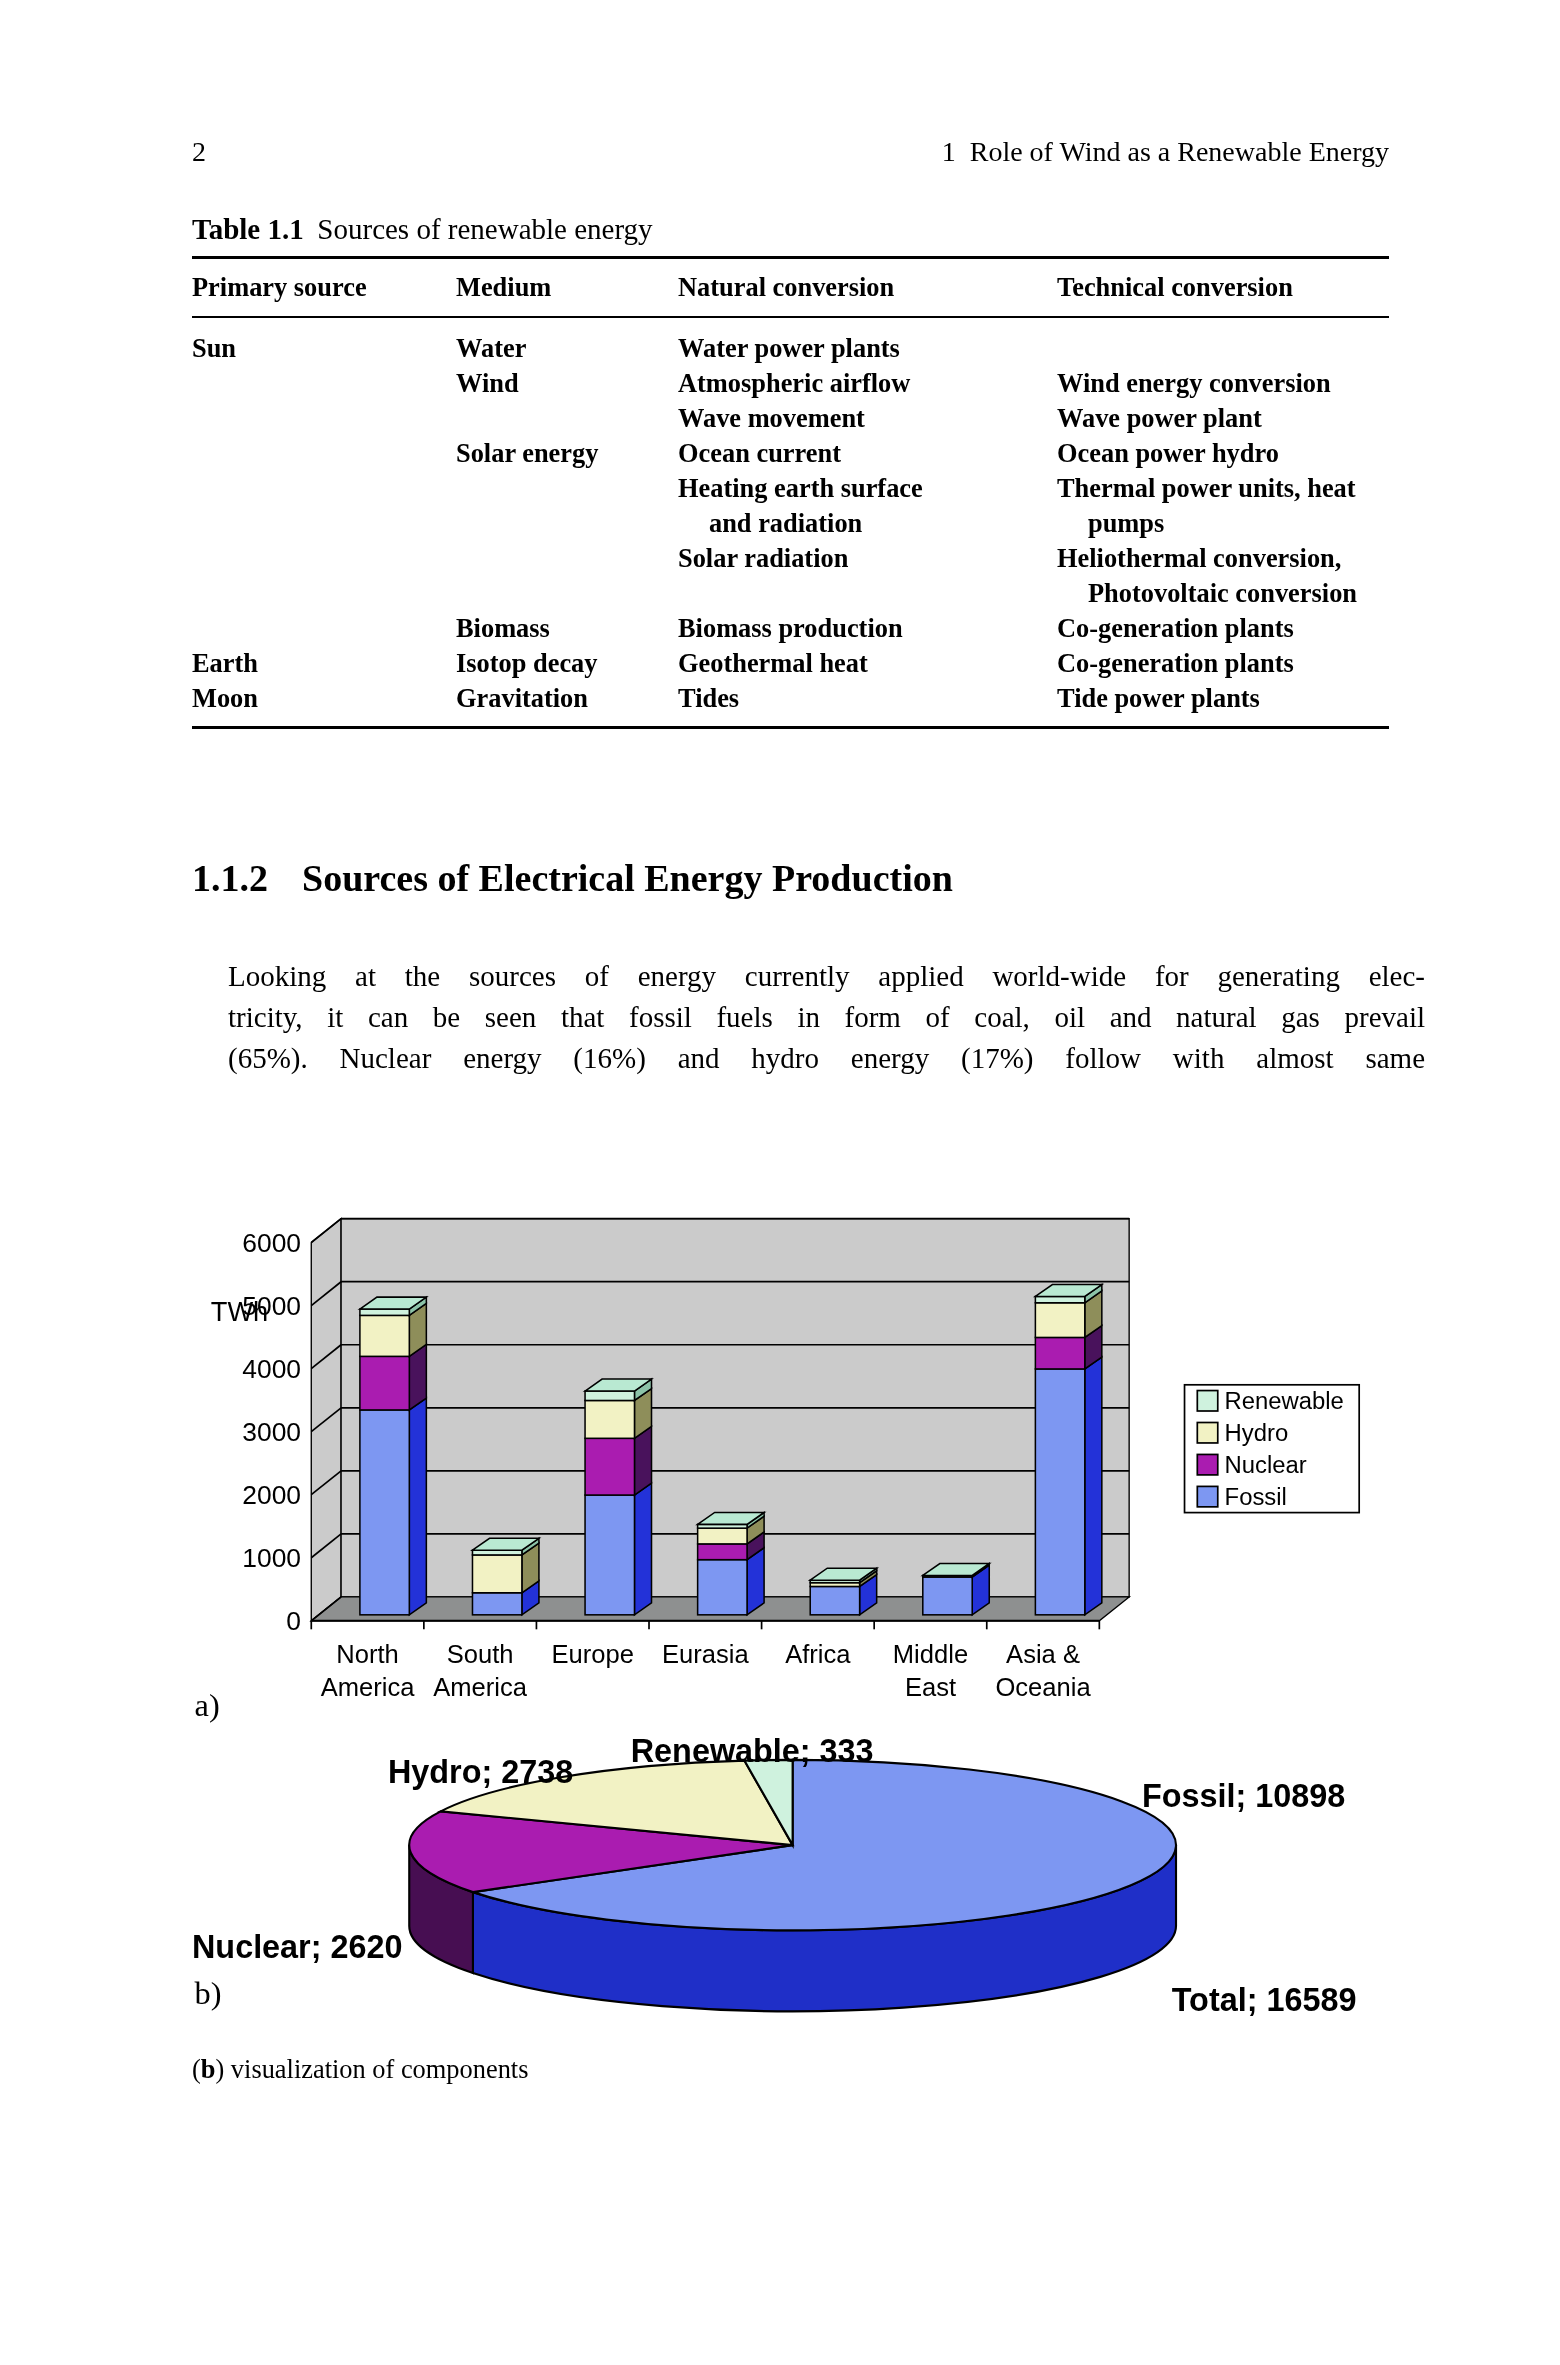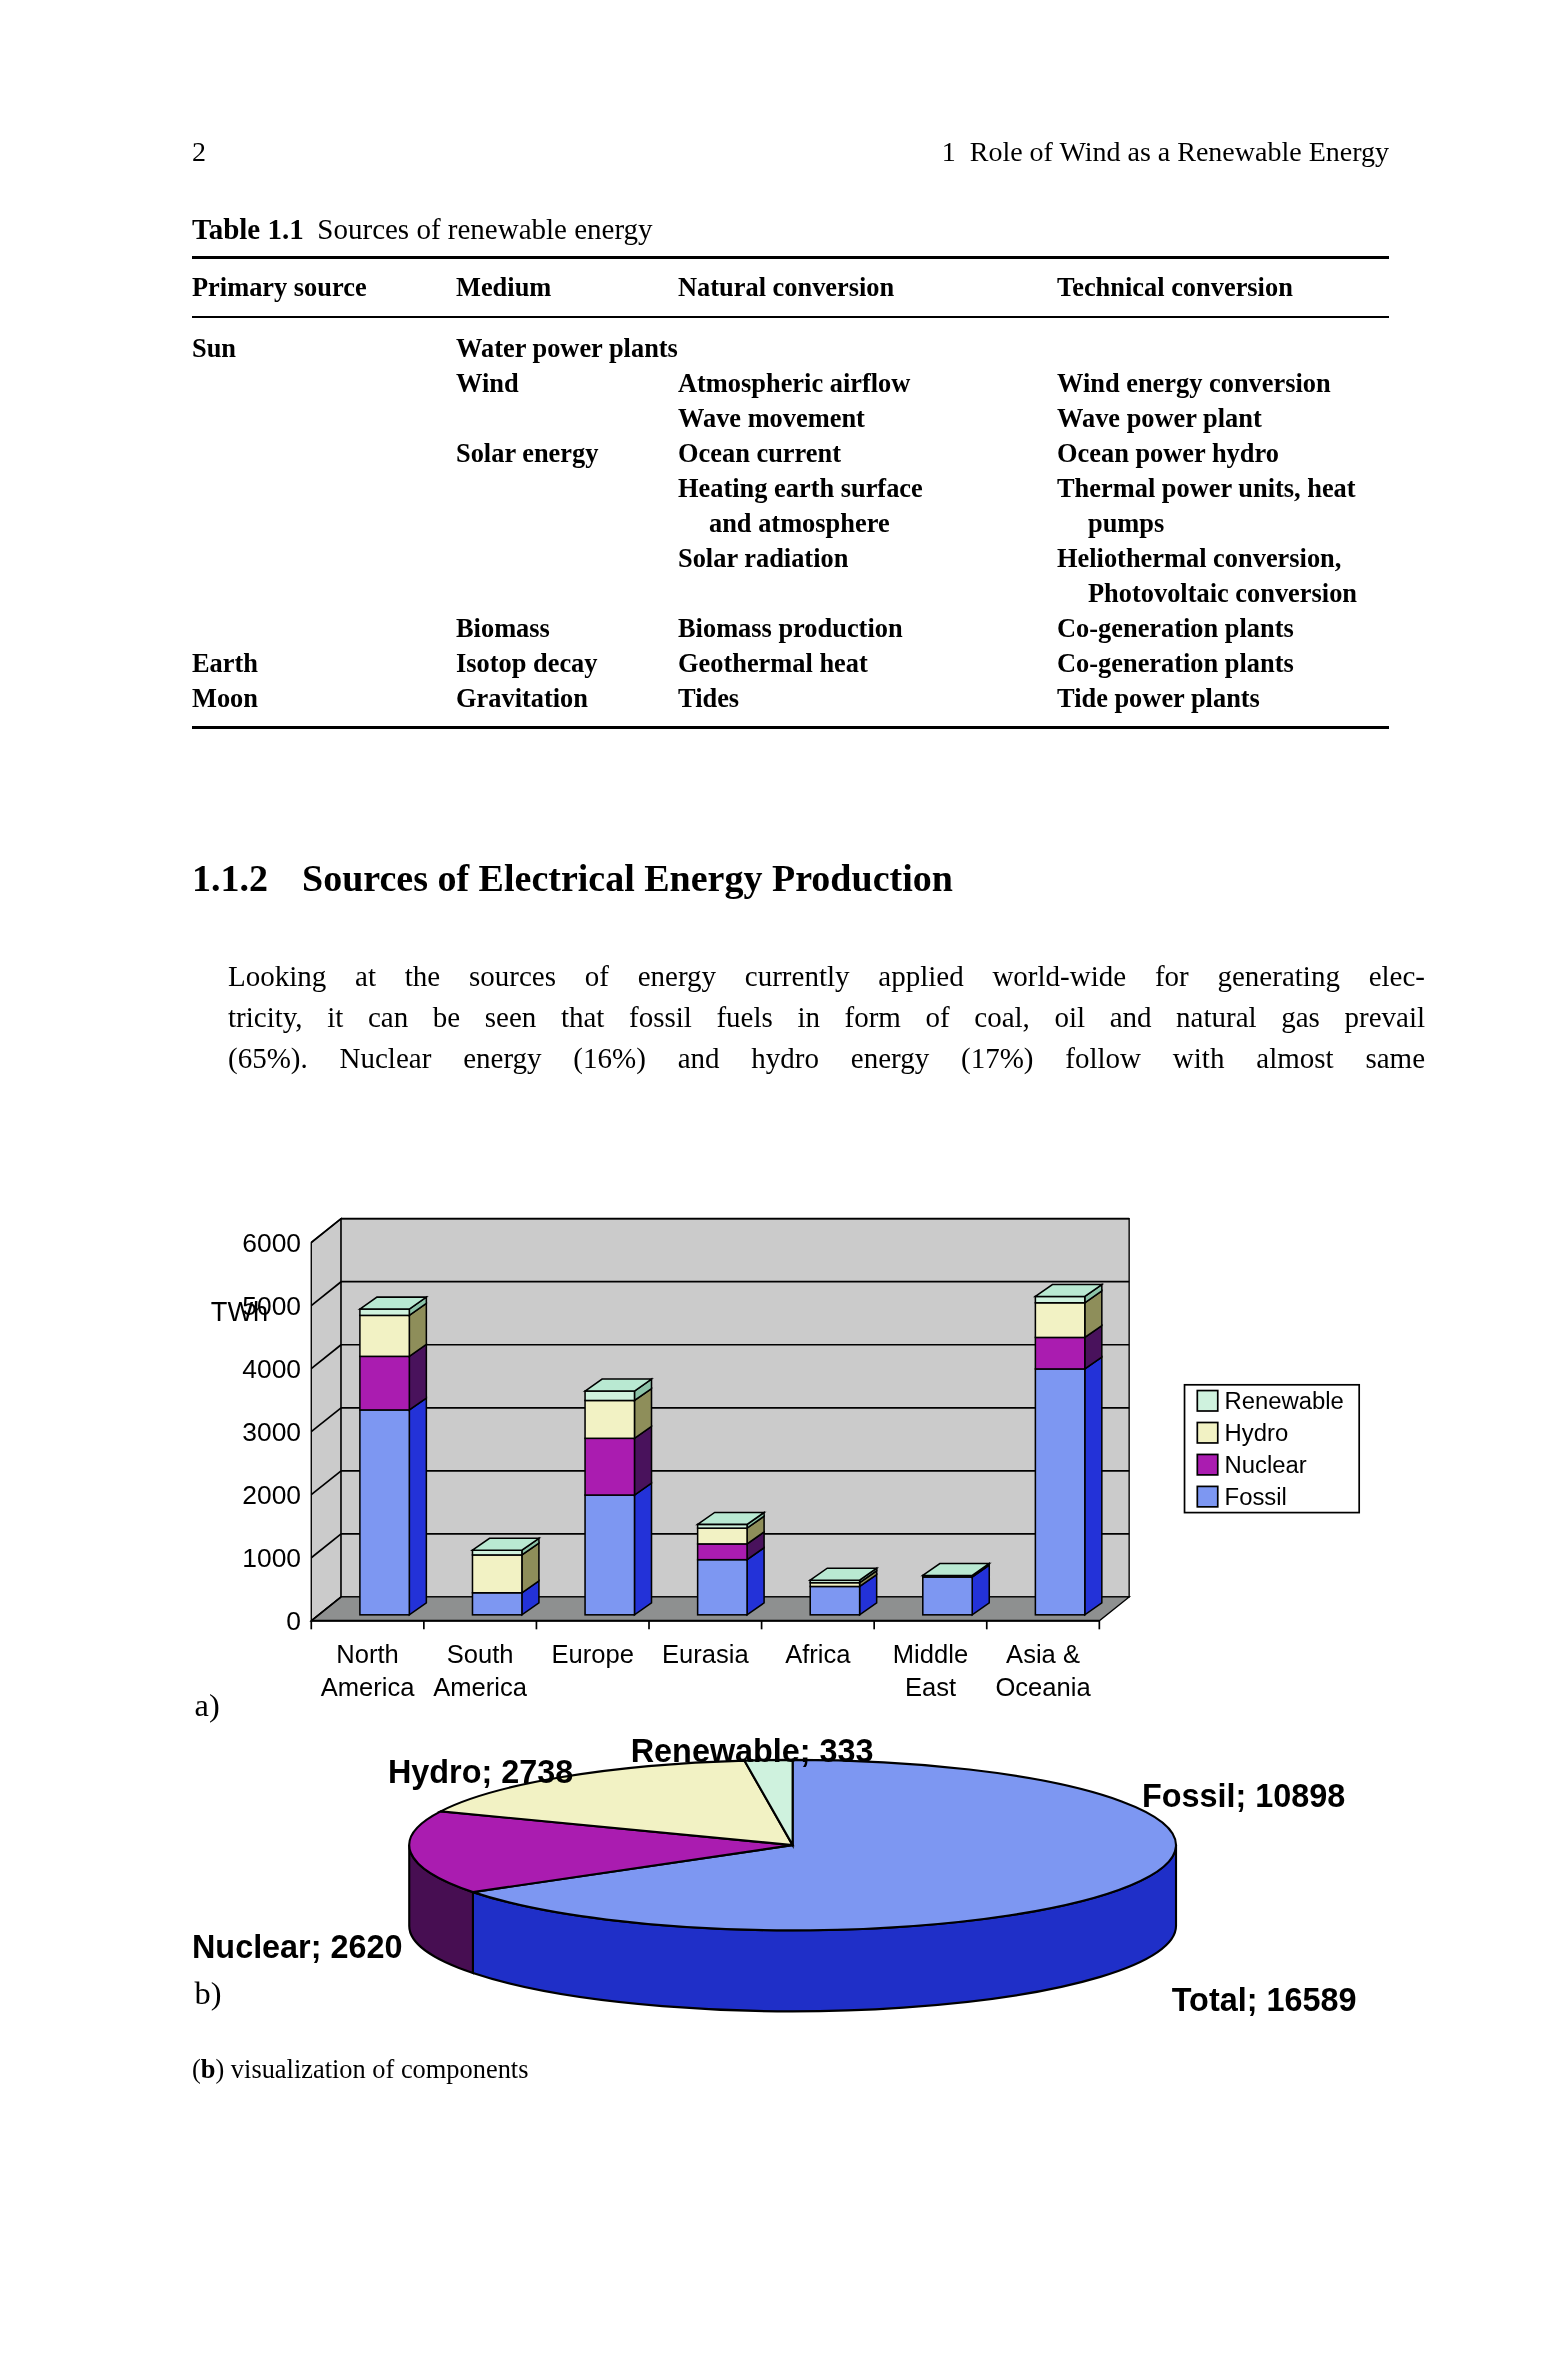--- a/index.html
+++ b/index.html
@@ -63,20 +63,23 @@
         <div class="hcell">Medium</div>
         <div class="hcell">Natural conversion</div>
         <div class="hcell">Technical conversion</div>
       </div>
     <div class="tbody" id="tbody">
         <div class="trow">
           <div class="cell">
             <div>Sun</div>
           </div>
           <div class="cell">
+            <div>Water</div>
+          </div>
+          <div class="cell">
             <div>Water power plants</div>
           </div>
         </div>
         <div class="trow">
           <div class="cell">
             <div>&nbsp;</div>
           </div>
           <div class="cell">
             <div>Wind</div>
           </div>
@@ -117,21 +120,21 @@
         </div>
         <div class="trow">
           <div class="cell">
             <div>&nbsp;</div>
           </div>
           <div class="cell">
             <div>&nbsp;</div>
           </div>
           <div class="cell">
             <div>Heating earth surface</div>
-            <div class="cont">and atmosphere</div>
+            <div class="cont">and radiation</div>
           </div>
           <div class="cell">
             <div>Thermal power units, heat</div>
             <div class="cont">pumps</div>
           </div>
         </div>
         <div class="trow">
           <div class="cell">
             <div>&nbsp;</div>
           </div>

